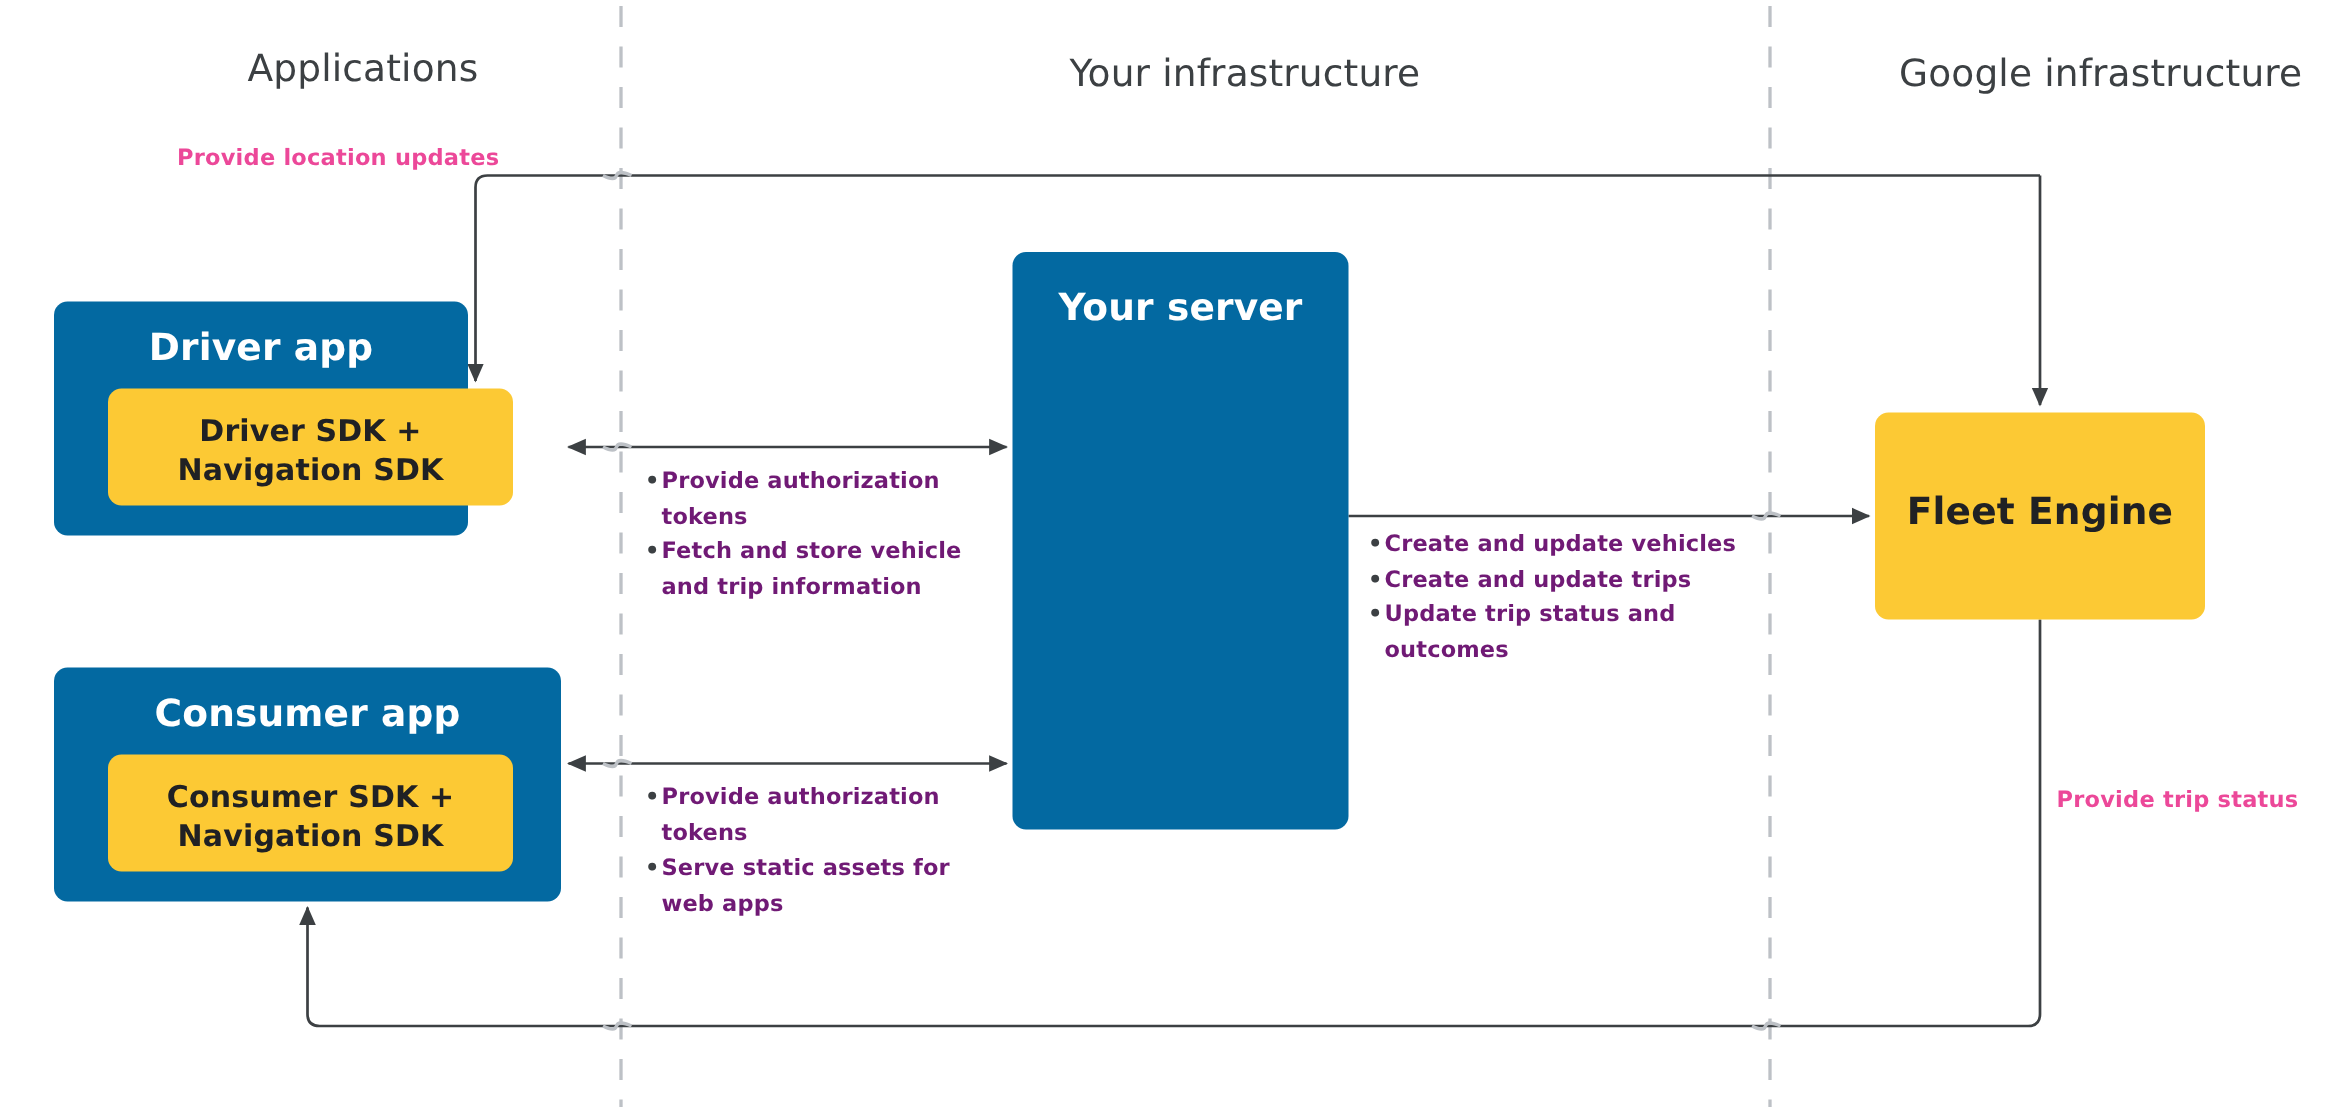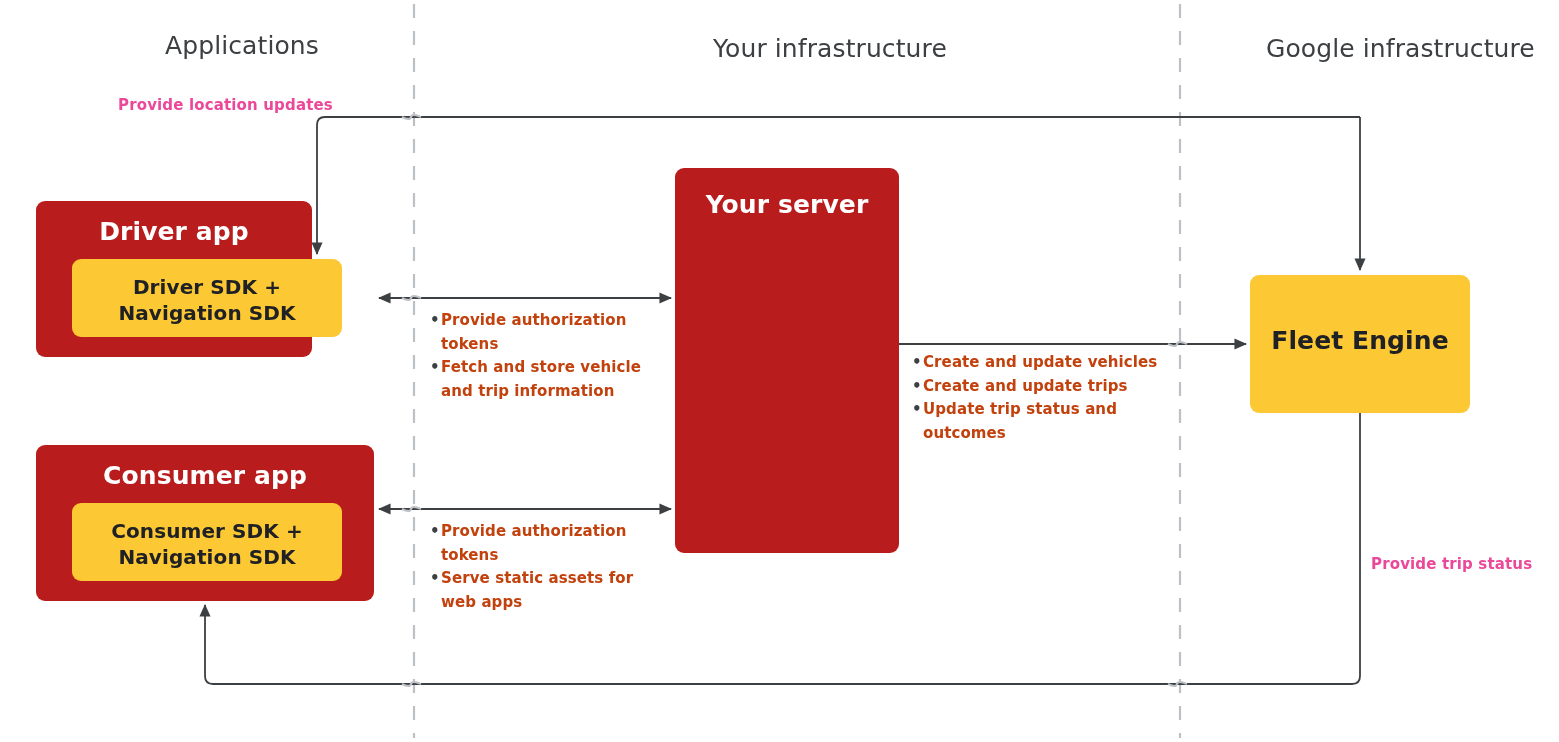--- a/index.html
+++ b/index.html
@@ -34,21 +34,21 @@
   }
   #zone-applications { left: 128px; top: 31px; }
   #zone-your-infra    { left: 676px; top: 34px; }
   #zone-google-infra  { left: 1229px; top: 34px; }
 
   
   .node {
     position: absolute;
     border-radius: 9px;
   }
-  .node-blue { background: #b91c1c; }
+  .node-blue { background: #0369a1; }
   .node-yellow { background: #fcc934; }
 
   .node-title {
     position: absolute;
     width: 100%;
     text-align: center;
     font-weight: bold;
     color: #ffffff;
     letter-spacing: 0.1px;
   }
@@ -90,28 +90,28 @@
   
   .edge-label {
     position: absolute;
     font-size: 15px;
     font-weight: bold;
     color: #ec4899;
     white-space: nowrap;
     letter-spacing: 0.15px;
   }
   #label-location-updates { left: 118px; top: 96px; }
-  #label-trip-status { left: 1371px; top: 555px; }
+  #label-trip-status { left: 1371px; top: 524px; }
 
   
   .bullet-list {
     position: absolute;
     font-size: 15px;
     font-weight: bold;
-    color: #c2410c;
+    color: #701a75;
     line-height: 1.58;
     letter-spacing: 0.1px;
   }
   .bullet-list .bullet-item {
     position: relative;
     padding-left: 11px;
     margin: 0;
   }
   .bullet-list .bullet-item::before {
     content: "\2022";

